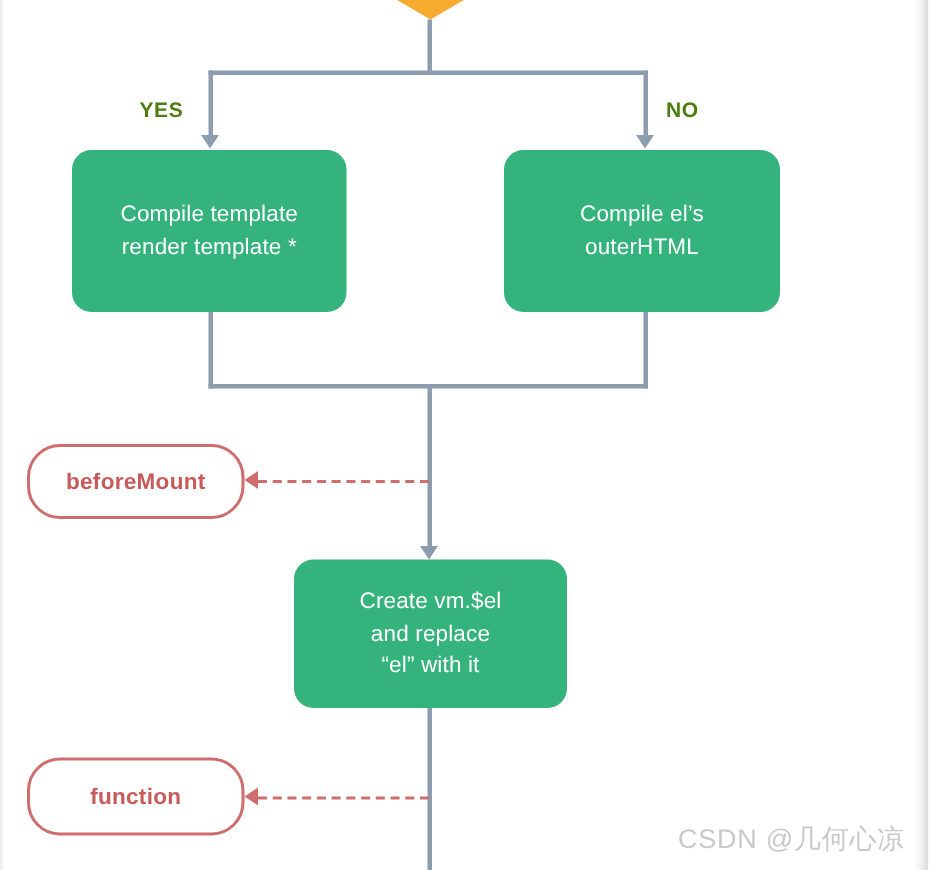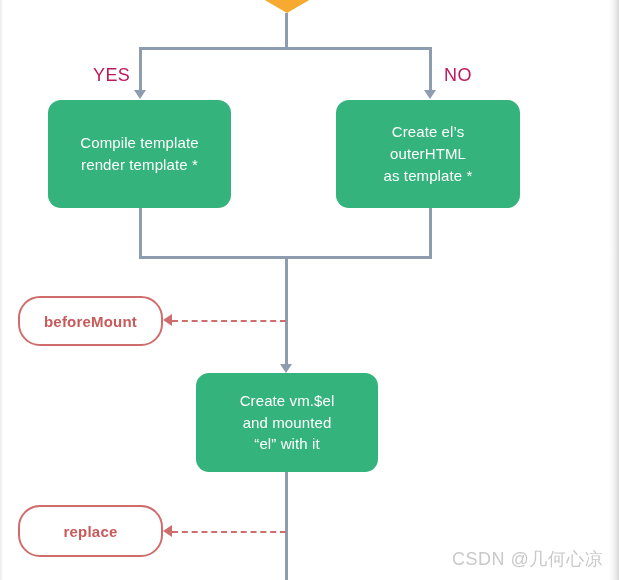--- a/index.html
+++ b/index.html
@@ -100,23 +100,23 @@
     position: absolute;
     width: 0; height: 0;
     border-top: 6px solid transparent;
     border-bottom: 6px solid transparent;
     border-right: 9px solid #cf6d6d;
   }
 
   
   .blabel {
     position: absolute;
-    color: #be185d;
-    font-weight: normal;
-    font-size: 18px;
+    color: #4d7c0f;
+    font-weight: bold;
+    font-size: 14px;
     letter-spacing: .4px;
   }
 
   
   .watermark {
     position: absolute;
     color: #c9c9c9;
     font-size: 18px;
     white-space: nowrap;
     letter-spacing: .5px;
@@ -147,50 +147,49 @@
 
   <div class="gbox" style="left:48px; top:100px; width:183px; height:108px;">
     <div>
       <span class="ln">Compile template</span>
       <span class="ln">render template *</span>
     </div>
   </div>
 
   <div class="gbox" style="left:336px; top:100px; width:184px; height:108px;">
     <div>
-      <span class="ln">Create el’s</span>
+      <span class="ln">Compile el’s</span>
       <span class="ln">outerHTML</span>
-      <span class="ln">as template *</span>
     </div>
   </div>
 
   <div class="line vline" style="left:139px; top:208px; height:51px;"></div>
   <div class="line vline" style="left:429px; top:208px; height:51px;"></div>
   <div class="line hline" style="left:139px; top:256px; width:293px;"></div>
 
   <div class="line vline" style="left:285px; top:256px; height:110px;"></div>
   <div class="arrow-down" style="left:280px; top:364px;"></div>
 
   <div class="pill" style="left:18px; top:296px; width:145px; height:50px;text-align:right;">
     <span>beforeMount</span>
   </div>
   <div class="dashed" style="left:172px; top:320px; width:114px;"></div>
   <div class="arrow-left" style="left:163px; top:314px;"></div>
 
   <div class="gbox" style="left:196px; top:373px; width:182px; height:99px;">
     <div>
       <span class="ln">Create vm.$el</span>
-      <span class="ln">and mounted</span>
+      <span class="ln">and replace</span>
       <span class="ln">“el” with it</span>
     </div>
   </div>
 
   <div class="line vline" style="left:285px; top:472px; height:108px;"></div>
 
   <div class="pill" style="left:18px; top:505px; width:145px; height:52px;">
-    <span>replace</span>
+    <span>function</span>
   </div>
   <div class="dashed" style="left:172px; top:531px; width:114px;"></div>
   <div class="arrow-left" style="left:163px; top:525px;"></div>
 
   <div class="watermark" style="left:452px; top:547px;">CSDN @几何心凉</div>
 
 </div>
 
 </body></html>

